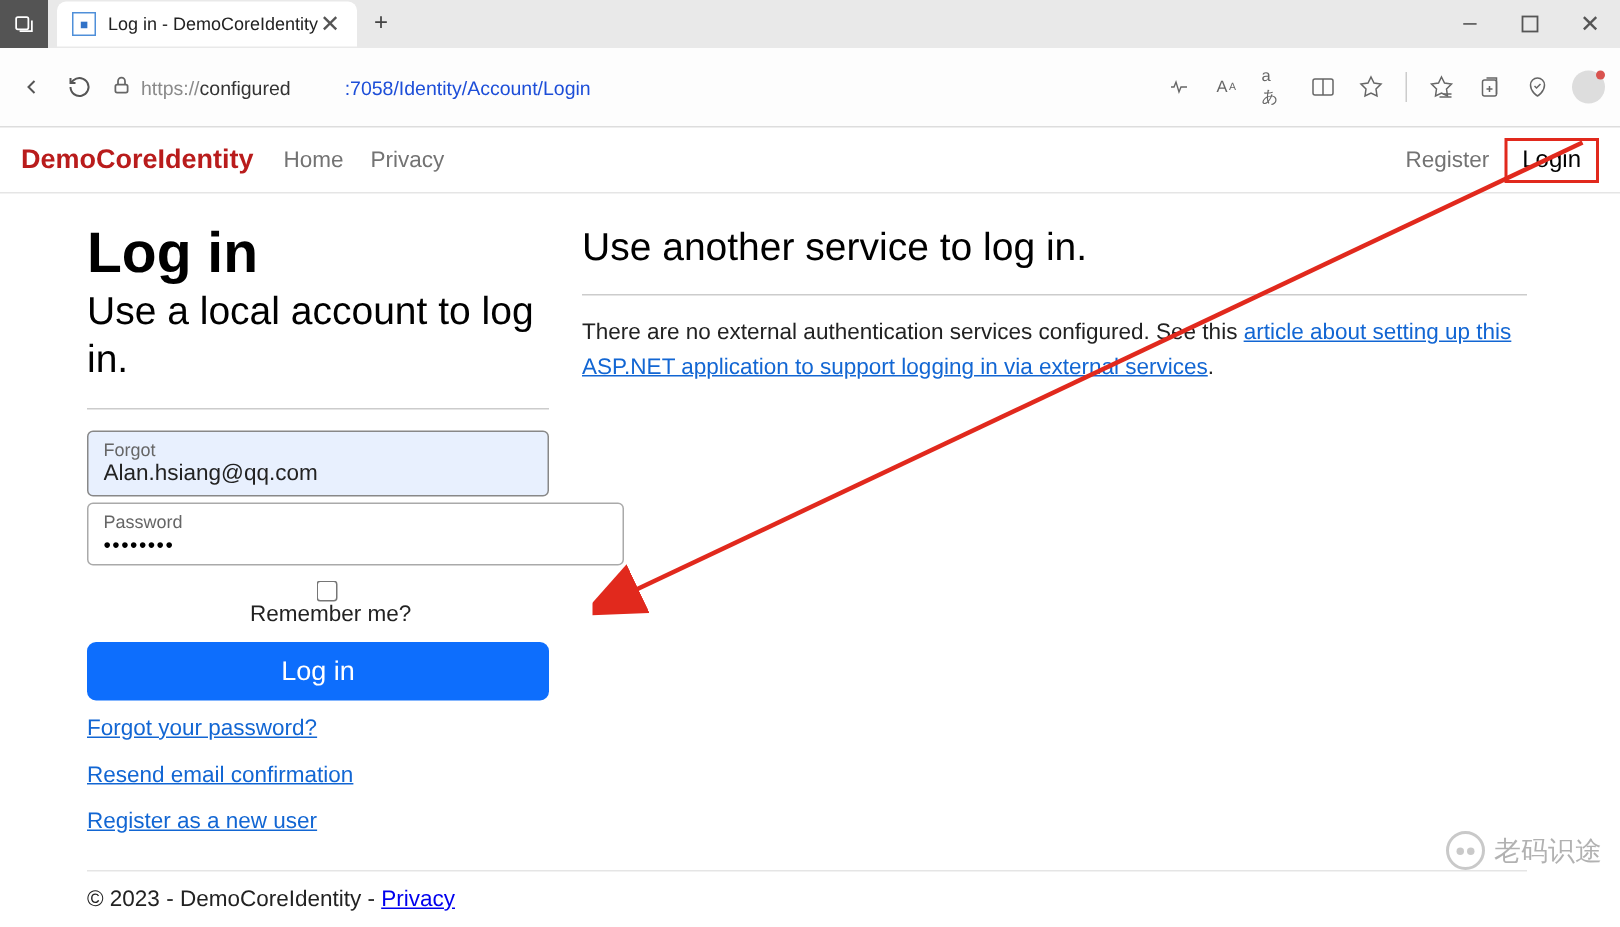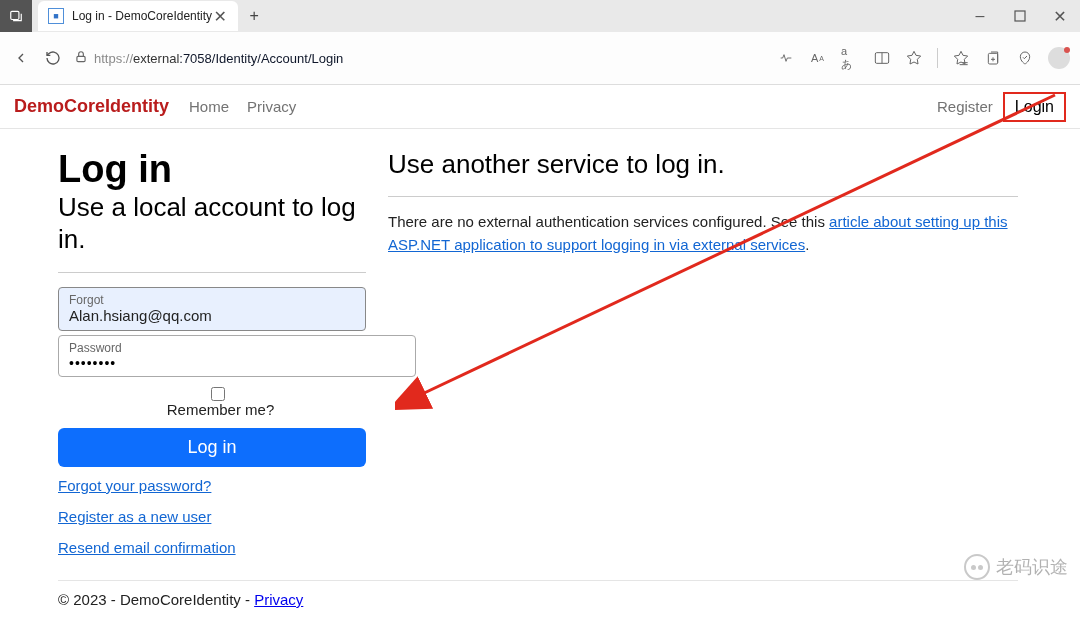--- a/index.html
+++ b/index.html
@@ -17,21 +17,21 @@
 .win-controls { margin-left:auto; display:flex; }
 .win-controls div { width:40px; height:32px; display:flex; align-items:center; justify-content:center; color:#555; }
 
 
 .addrbar { height:53px; background:#fdfdfd; border-bottom:1px solid #ddd; display:flex; align-items:center; padding:0 10px; gap:10px; }
 .nav-icon { width:22px; height:22px; display:flex; align-items:center; justify-content:center; color:#555; }
 .nav-icon svg { width:16px; height:16px; }
 .url-box { flex:1; display:flex; align-items:center; font-size:13px; color:#8a8a8a; }
 .url-box .proto { color:#8a8a8a; }
 .url-box .host { color:#333; font-weight:500; }
-.url-box .rest { color:#0f172a; }
+.url-box .rest { color:#1d4ed8;margin-left:36px; }
 .lock { margin-right:6px; color:#666; }
 .right-icons { display:flex; align-items:center; gap:14px; color:#666; font-size:15px; }
 .right-icons .ico { width:18px; height:18px; display:flex; align-items:center; justify-content:center; }
 .right-icons .ico.small { font-size:11px; letter-spacing:1px; }
 .avatar { width:22px; height:22px; border-radius:50%; background:#ddd; position:relative; }
 .avatar::after { content:""; position:absolute; top:0; right:0; width:6px; height:6px; background:#d9534f; border-radius:50%; }
 .sep { width:1px; height:20px; background:#ccc; }
 
 
 .navbar { height:44px; display:flex; align-items:center; padding:0 14px; border-bottom:1px solid #e5e5e5; }
@@ -113,21 +113,21 @@
         <path d="M3 12a9 9 0 1 0 3-6.7L3 8"></path>
         <path d="M3 3v5h5"></path>
       </svg>
     </div>
   <div class="url-box">
     <span class="lock"><svg width="14" height="14" viewBox="0 0 24 24" fill="none" stroke="currentColor" stroke-width="2">
           <rect x="5" y="11" width="14" height="9" rx="2"></rect>
           <path d="M8 11V7a4 4 0 1 1 8 0v4"></path>
         </svg></span>
     <span class="proto">https://</span>
-      <span class="host">external</span>
+      <span class="host">configured</span>
       <span class="rest">:7058/Identity/Account/Login</span>
   </div>
   <div class="right-icons">
     <div class="ico">
         <svg width="16" height="16" viewBox="0 0 24 24" fill="none" stroke="currentColor" stroke-width="1.4">
           <path d="M4 12h3l2-5 3 10 2-5h6"></path>
         </svg>
       </div>
     <div class="ico small">A<sup style="font-size:7px">A</sup></div>
     <div class="ico small">aあ</div>
@@ -191,22 +191,22 @@
       <span class="field-label">Password</span>
       <div class="pw-dots">••••••••</div>
     </div>
     <label class="remember">
       <input type="checkbox" style="">
       <span>Remember me?</span>
     </label>
     <button class="btn-login">Log in</button>
     <div class="links">
       <a href="#">Forgot your password?</a>
+      <a href="#">Resend email confirmation</a>
       <a href="#">Register as a new user</a>
-      <a href="#">Resend email confirmation</a>
     </div>
   </div>
   <div class="right">
     <h2 class="another">Use another service to log in.</h2>
     <hr class="hr wide">
     <p class="ext-text">
       <span>There are no external authentication services configured. See this </span><a href="#" class="ext-link">article about setting up this ASP.NET application to support logging in via external services</a><span>.</span>
     </p>
   </div>
 </div>

